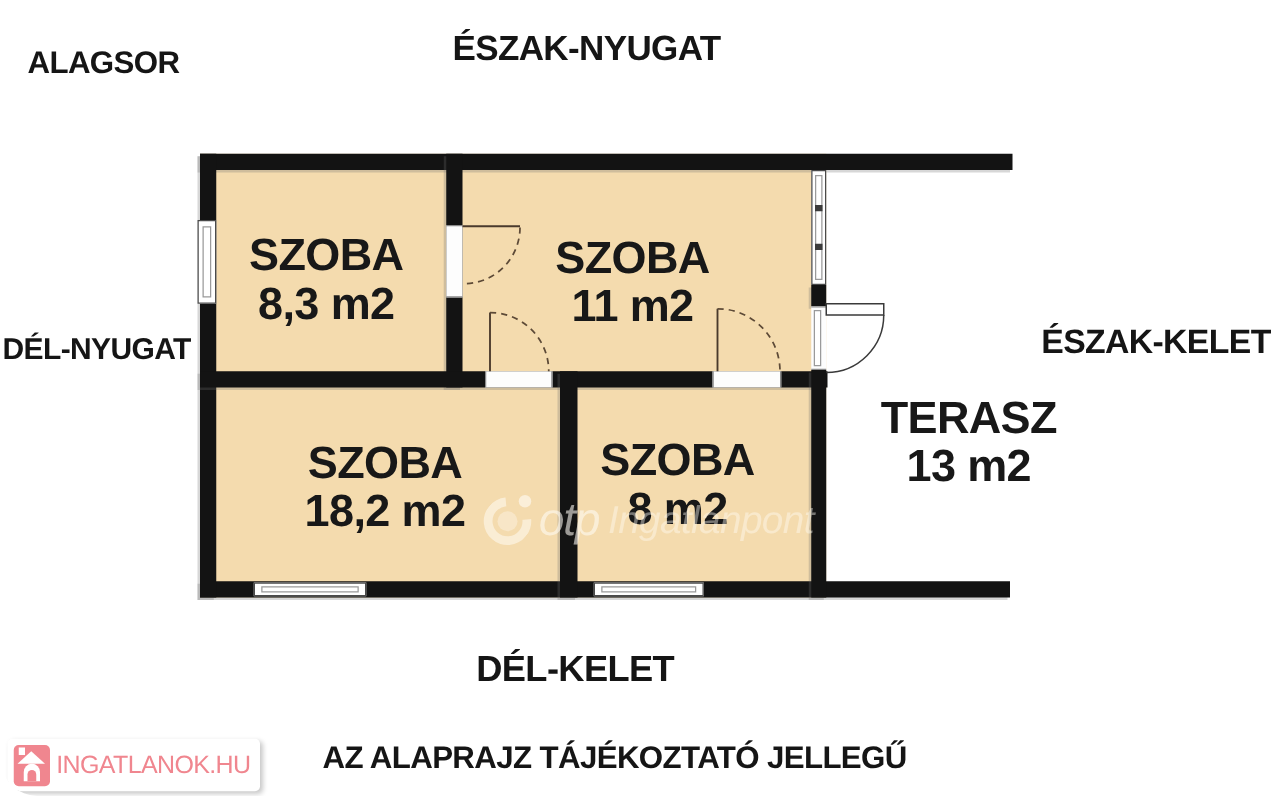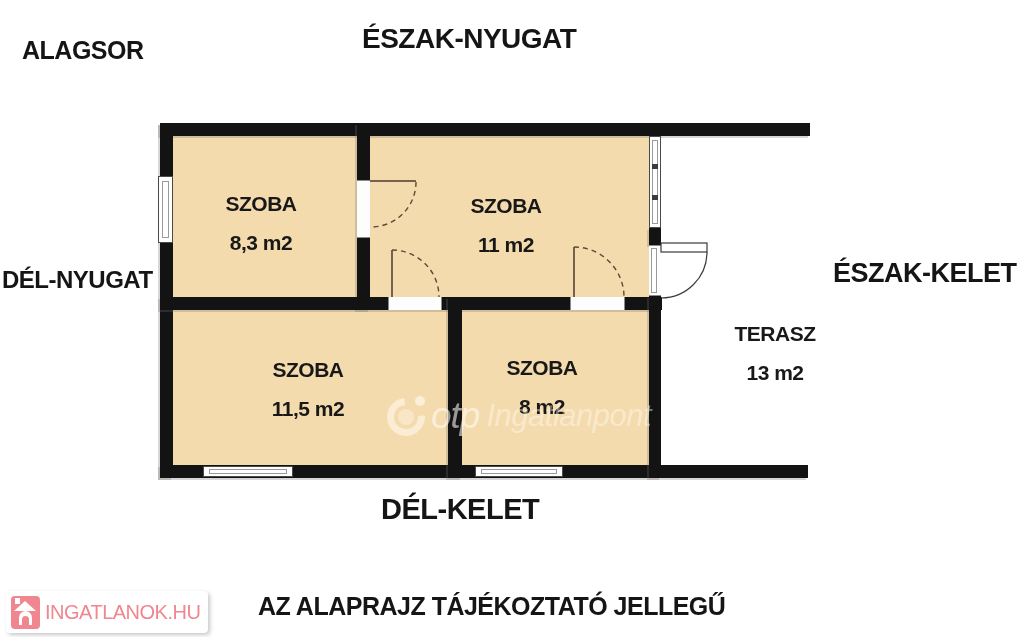--- a/index.html
+++ b/index.html
@@ -1,33 +1,33 @@
 <!DOCTYPE html>
 <html><head>
 <meta charset="utf-8">
 <style>
   html,body{margin:0;padding:0;background:#fff;}
   #canvas{
     position:relative;width:1024px;height:637px;background:#ffffff;overflow:hidden;
-    font-family:"Liberation Sans","DejaVu Sans",sans-serif;color:#111;
+    font-family:"Liberation Sans","DejaVu Sans",sans-serif;color:#111;border-radius:31px;
   }
   
   .cap{position:absolute;font-weight:bold;color:#151515;white-space:nowrap;letter-spacing:-0.5px;}
   
   .roomfill{position:absolute;background:#f4dbae;}
   .wall{position:absolute;background:#131313;box-shadow:-2px 2px 0 rgba(110,110,110,0.28);}
   .win{position:absolute;background:#fff;border:1px solid #4a4a4a;box-sizing:border-box;}
   .win-inner{position:absolute;background:#fff;border:1px solid #9a9a9a;box-sizing:border-box;}
   .mullion{position:absolute;background:#3c3c3c;}
   .doorframe{position:absolute;background:#fdfdfd;box-sizing:border-box;}
   .df-v{border-top:1px solid #8a8a8a;border-bottom:1px solid #8a8a8a;}
   .df-h{border-left:1px solid #8a8a8a;border-right:1px solid #8a8a8a;}
   
   .roomlbl{position:absolute;transform:translateX(-50%);text-align:center;
-    font-weight:bold;font-size:21px;line-height:39px;color:#181818;letter-spacing:-0.5px;white-space:nowrap;}
+    font-weight:bold;font-size:36px;line-height:39px;color:#181818;letter-spacing:-0.5px;white-space:nowrap;}
   
   .wm{position:absolute;left:385px;top:392px;display:flex;align-items:center;z-index:30;pointer-events:none;}
   .wm-logo{position:relative;width:46px;height:48px;}
   .wm-ring{position:absolute;left:2px;top:6px;width:24px;height:24px;border:7px solid rgba(255,252,245,0.55);
     border-top-color:transparent;border-radius:50%;transform:rotate(40deg);}
   .wm-core{position:absolute;left:13px;top:17px;width:16px;height:16px;border-radius:50%;background:rgba(255,252,245,0.35);}
   .wm-dot{position:absolute;right:6px;top:4px;width:10px;height:10px;border-radius:50%;background:rgba(255,252,245,0.6);}
   .wm-otp{font-weight:normal;font-style:italic;font-size:37px;color:rgba(255,252,245,0.58);letter-spacing:-1px;}
   .wm-rest{font-style:italic;font-size:31px;color:rgba(255,252,245,0.42);margin-left:7px;letter-spacing:-0.5px;}
   
@@ -45,21 +45,21 @@
 </style>
 </head>
 <body>
 
 <div id="canvas">
 
   <div class="cap" style="left:22px;top:36px;font-size:25px;">ALAGSOR</div>
   <div class="cap" style="left:2px;top:266px;font-size:24px;">DÉL-NYUGAT</div>
   <div class="cap" style="left:362px;top:23px;font-size:28px;">ÉSZAK-NYUGAT</div>
   <div class="cap" style="left:833px;top:258px;font-size:27px;">ÉSZAK-KELET</div>
-  <div class="cap" style="left:381px;top:493px;font-size:29px;">DÉL-KELET</div>
+  <div class="cap" style="left:381px;top:520px;font-size:29px;">DÉL-KELET</div>
 
   <div class="roomfill" style="left:160px;top:123px;width:501px;height:355px;"></div>
 
   <div class="wall lvl2" style="left:160px;top:123px;width:650px;height:13px;"></div>
   <div class="wall lvl2" style="left:160px;top:465px;width:648px;height:13px;"></div>
   <div class="wall lvl2" style="left:160px;top:123px;width:13px;height:355px;"></div>
   <div class="wall lvl2" style="left:357px;top:123px;width:13px;height:187px;"></div>
   <div class="wall lvl2" style="left:160px;top:297px;width:502px;height:13px;"></div>
   <div class="wall lvl2" style="left:448px;top:297px;width:14px;height:181px;"></div>
   <div class="wall lvl2" style="left:649px;top:228px;width:12px;height:17px;"></div>
@@ -105,21 +105,21 @@
   <div class="roomlbl lvl8" style="left:261px;top:184px;">
     <div>SZOBA</div>
     <div>8,3 m2</div>
   </div>
   <div class="roomlbl lvl8" style="left:506px;top:186px;">
     <div>SZOBA</div>
     <div>11 m2</div>
   </div>
   <div class="roomlbl lvl8" style="left:308px;top:350px;">
     <div>SZOBA</div>
-    <div>11,5 m2</div>
+    <div>18,2 m2</div>
   </div>
   <div class="roomlbl lvl8" style="left:542px;top:348px;">
     <div>SZOBA</div>
     <div>8 m2</div>
   </div>
   <div class="roomlbl lvl8" style="left:727px;top:314px;margin-left:48px;">
     <div>TERASZ</div>
     <div>13 m2</div>
   </div>
 

